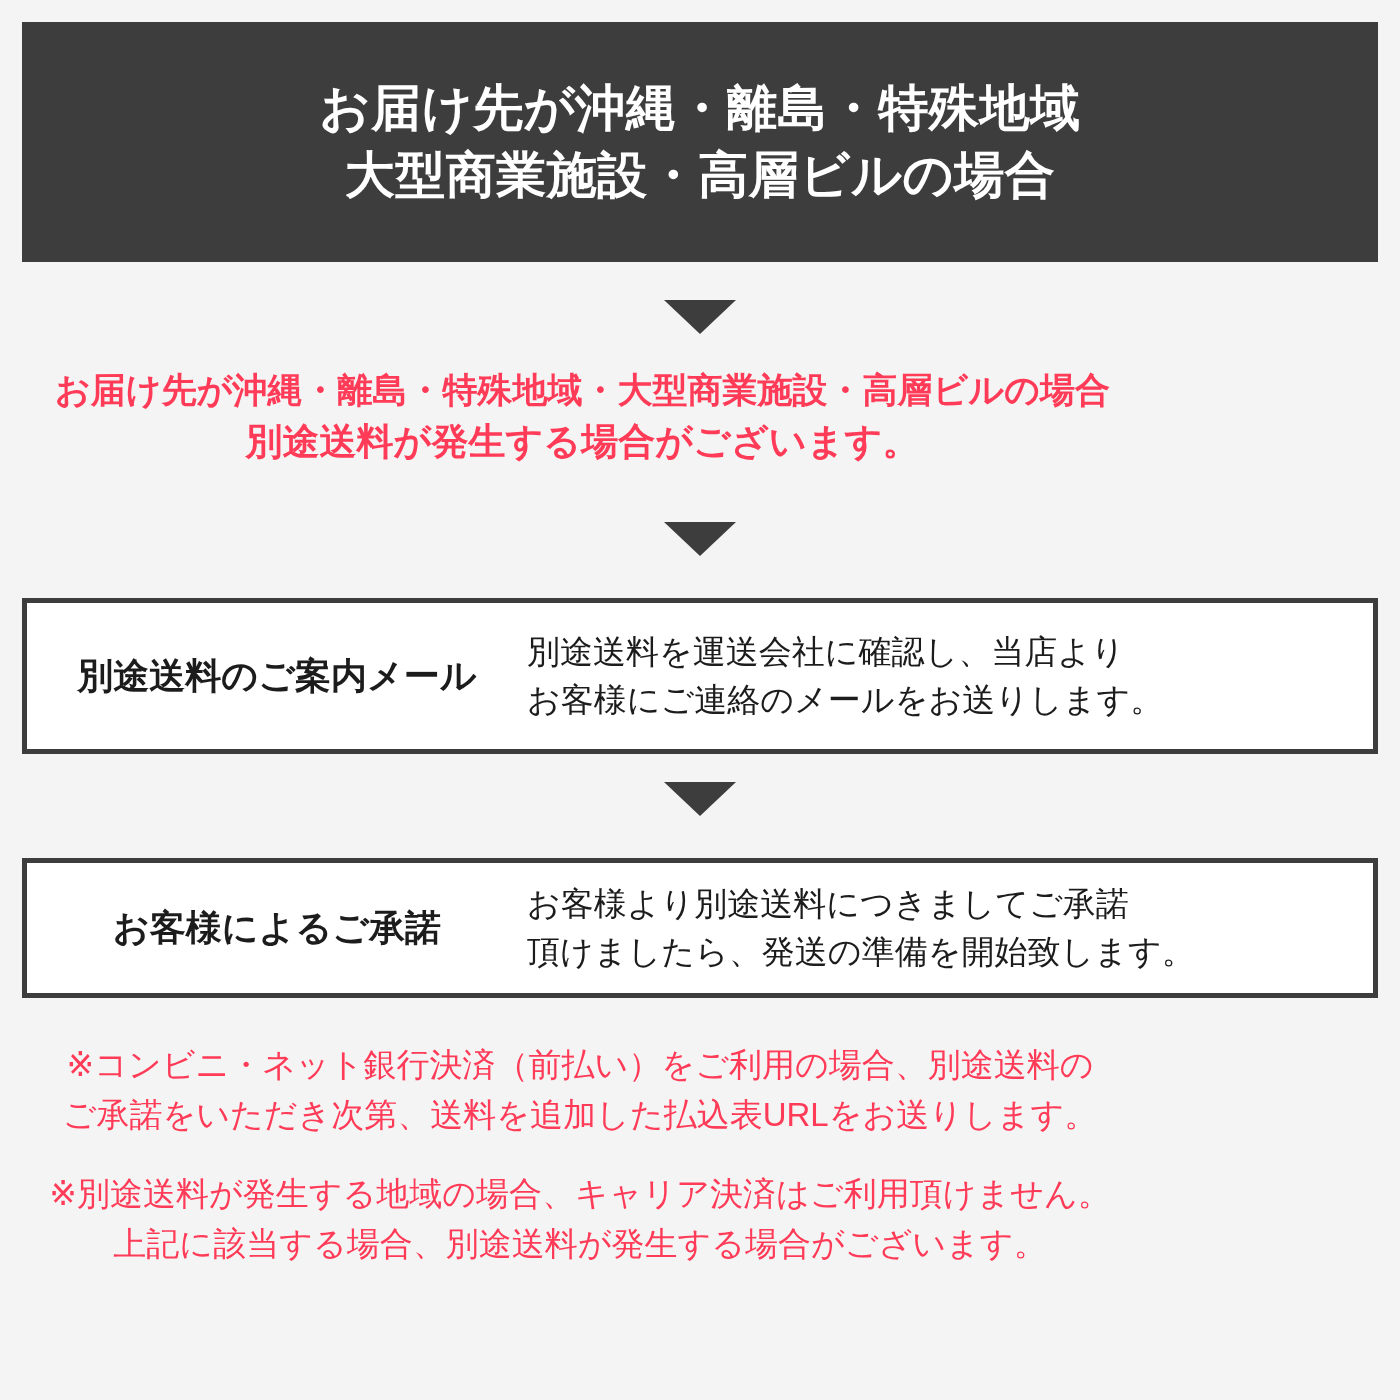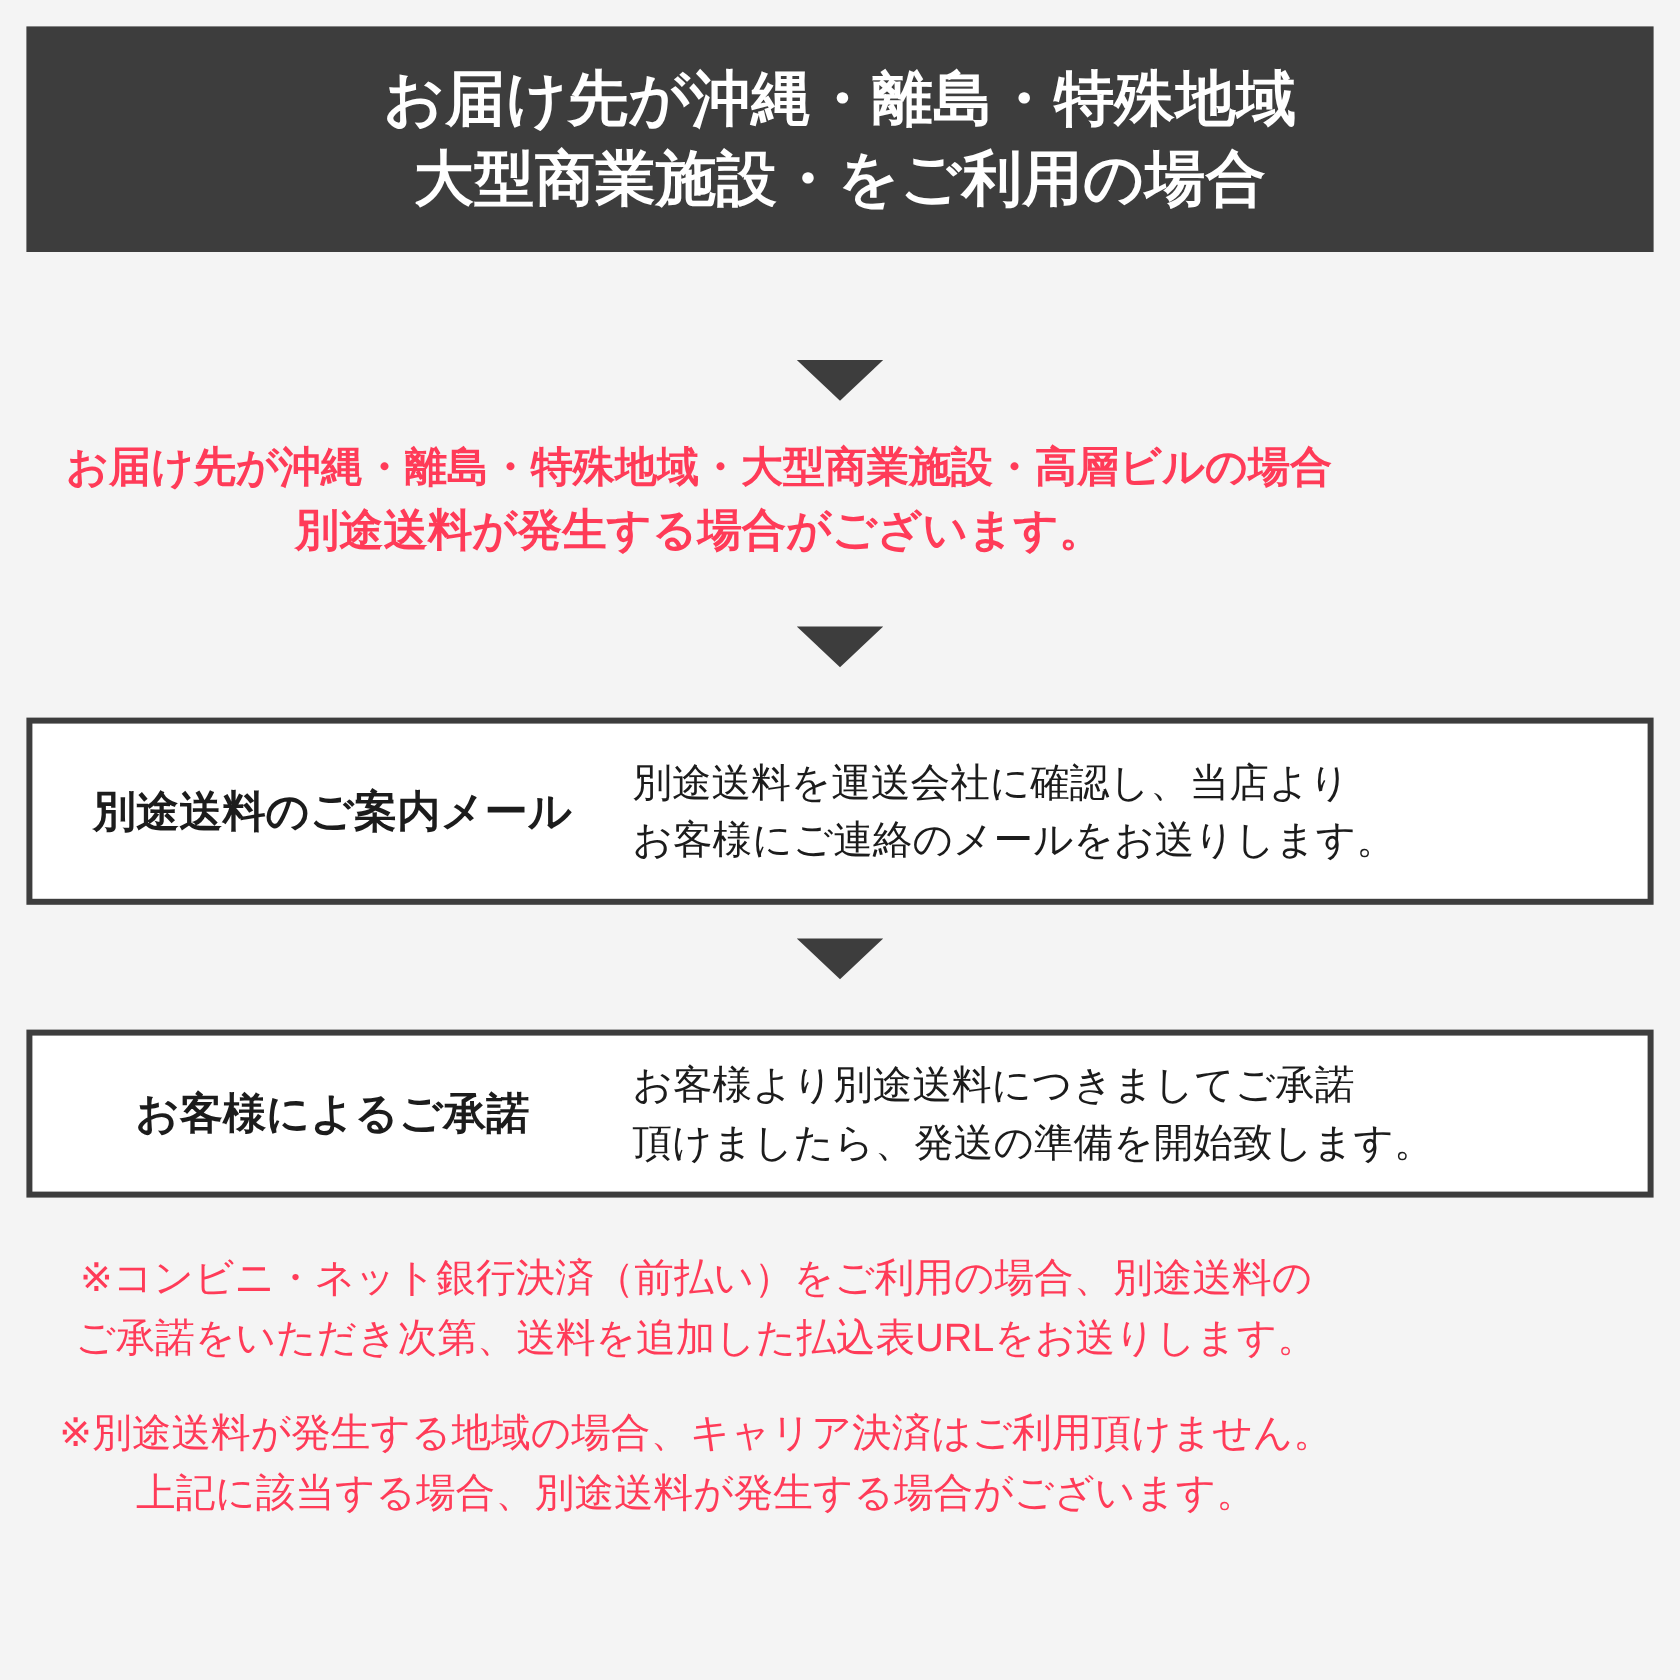--- a/index.html
+++ b/index.html
@@ -21,21 +21,21 @@
     background: #f4f4f4;
     box-sizing: border-box;
   }
 
   
   .header-band {
     position: absolute;
     left: 22px;
     top: 22px;
     width: 1356px;
-    height: 188px;
+    height: 240px;
     background: #3d3d3d;
     display: flex;
     flex-direction: column;
     align-items: center;
     justify-content: center;
     box-sizing: border-box;
   }
   .header-line {
     color: #ffffff;
     font-weight: bold;
@@ -132,21 +132,21 @@
   .note + .note { margin-top: 30px; }
   .note div { white-space: nowrap; }
 </style>
 </head>
 <body>
 
 <div class="page">
 
   <div class="header-band">
     <div class="header-line">お届け先が沖縄・離島・特殊地域</div>
-    <div class="header-line">大型商業施設・をご利用の場合</div>
+    <div class="header-line">大型商業施設・高層ビルの場合</div>
   </div>
 
   <div class="arrow arrow-1"></div>
 
   <div class="red-block">
     <div class="red-small">お届け先が沖縄・離島・特殊地域・大型商業施設・高層ビルの場合</div>
     <div class="red-big">別途送料が発生する場合がございます。</div>
   </div>
 
   <div class="arrow arrow-2"></div>

